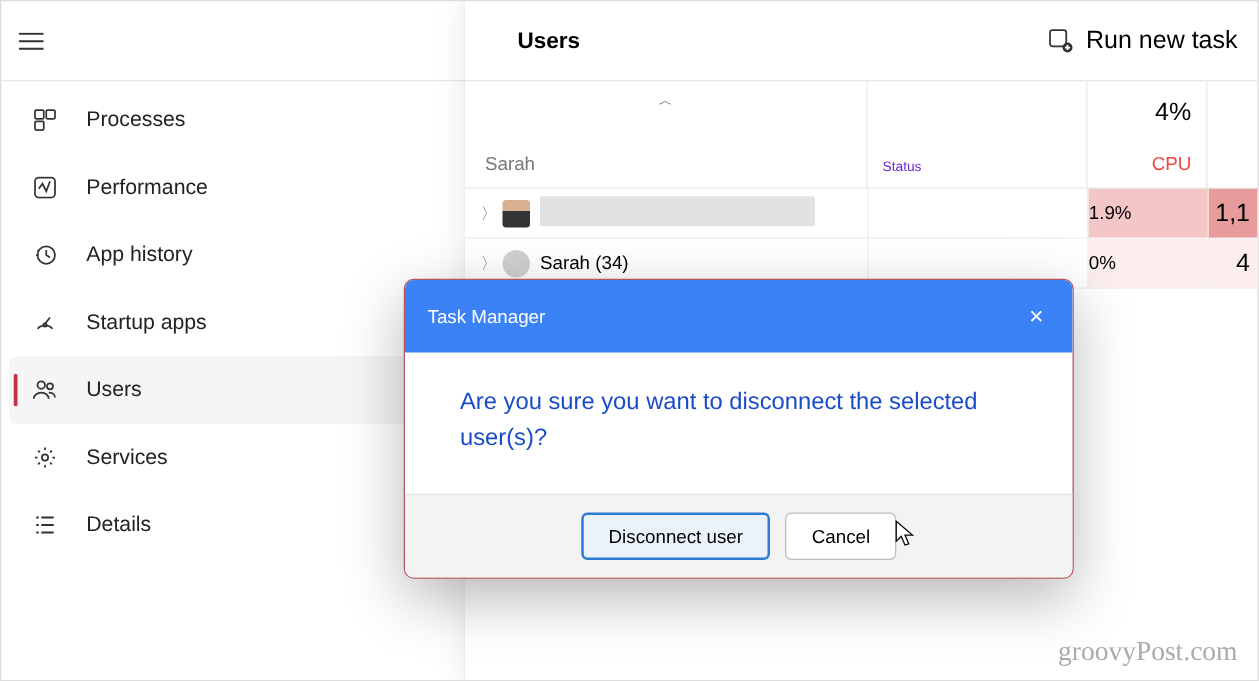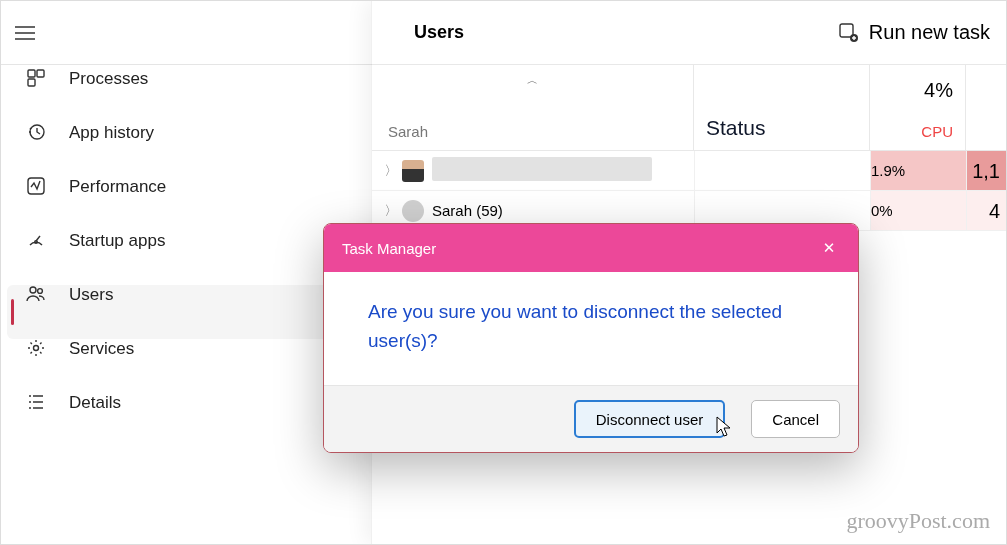--- a/index.html
+++ b/index.html
@@ -1,54 +1,54 @@
 <!DOCTYPE html>
 <html><head>
 <meta charset="utf-8">
 <style>
 *{box-sizing:border-box;margin:0;padding:0;font-family:"Segoe UI",sans-serif}
 body{width:1007px;height:545px;overflow:hidden;background:#fff;position:relative;border:1px solid #ddd}
 .topbar{height:64px;display:flex;align-items:center;border-bottom:1px solid #e5e5e5}
 .hamburger{width:48px;display:flex;align-items:center;justify-content:center;cursor:pointer}
 .sidebar{width:370px;float:left;height:481px;padding-top:4px}
-.nav-item{display:flex;align-items:flex-start;height:54px;padding-left:24px;gap:22px;cursor:pointer;font-size:17px;color:#222;position:relative}
+.nav-item{display:flex;align-items:center;height:54px;padding-left:24px;gap:22px;cursor:pointer;font-size:17px;color:#222;position:relative}
 .nav-item.active::before{content:"";position:absolute;left:4px;top:14px;width:3px;height:26px;background:#c4314b;border-radius:2px}
 .nav-item.active{background:#f5f5f5;border-radius:6px;margin:0 6px;padding-left:18px}
 .nav-icon{width:22px;display:flex;align-items:center;justify-content:center}
 .main{position:absolute;left:370px;top:0;right:0;height:100%;border-left:1px solid rgba(0,0,0,0.06);box-shadow:-6px 0 20px rgba(0,0,0,0.06)}
 .main-header{height:64px;display:flex;align-items:center;justify-content:space-between;padding:0 16px 0 42px;border-bottom:1px solid #e8e8e8}
 .main-title{font-size:18px;font-weight:600}
 .run-task{display:flex;align-items:center;gap:10px;font-size:20px;cursor:pointer}
 .cols{display:flex;height:86px;border-bottom:1px solid #e8e8e8}
 .col-user{flex:1;padding:8px 16px 8px 16px;position:relative;border-right:1px solid #e8e8e8}
 .col-user .sort{position:absolute;top:8px;left:50%;transform:translateX(-50%);font-size:11px;color:#666}
 .col-user .lbl{position:absolute;bottom:10px;left:16px;color:#777;font-size:15px}
 .col-status{width:176px;border-right:1px solid #e8e8e8;padding:8px 12px;position:relative}
-.col-status .lbl{position:absolute;bottom:10px;left:12px;color:#0f172a;font-size:21px}
+.col-status .lbl{position:absolute;bottom:10px;left:12px;color:#6d28d9;font-size:11px}
 .col-cpu{width:96px;text-align:right;padding:8px 10px;position:relative;border-right:1px solid #e8e8e8}
 .col-cpu .val{font-size:20px;font-weight:400;position:absolute;top:14px;right:12px}
 .col-cpu .lbl{position:absolute;bottom:10px;right:12px;color:#ef4444;font-size:15px}
 .col-mem{width:40px}
 .row{display:flex;height:40px;align-items:center;border-bottom:1px solid #f0f0f0}
 .row .expand{width:30px;text-align:center;color:#777;cursor:pointer;font-size:13px;padding-left:8px}
 .row .avatar{width:22px;height:22px;border-radius:3px;margin-right:8px;background:#ccc;display:inline-block}
 .row .name{flex:1;font-size:15px}
 .row.selected .name-box{background:#e2e2e2;height:24px;width:220px;border-radius:2px}
 .row .status-cell{width:176px;border-left:1px solid #f0f0f0;height:100%}
 .row .cpu-cell{width:96px;text-align:left;padding-right:12px;font-size:15px;height:100%;line-height:40px;border-left:1px solid #f0f0f0}
 .row .mem-cell{width:40px;text-align:right;padding-right:6px;font-size:20px;height:100%;line-height:40px;border-left:1px solid #f0f0f0}
 .row.r1 .cpu-cell{background:#f5c6c6}
 .row.r1 .mem-cell{background:#e89b9b}
 .row.r2 .cpu-cell{background:#fdeeee}
 .row.r2 .mem-cell{background:#fdeeee}
 .dialog{position:absolute;left:322px;top:222px;width:536px;background:#fff;border-radius:8px;box-shadow:0 16px 48px rgba(0,0,0,0.28);overflow:hidden;border:1px solid #b5555f}
-.dlg-title{background:#ec4899;color:#fff;height:48px;display:flex;align-items:center;justify-content:space-between;padding:0 14px 0 18px;font-size:15px}
+.dlg-title{background:#3b82f6;color:#fff;height:58px;display:flex;align-items:center;justify-content:space-between;padding:0 14px 0 18px;font-size:15px}
 .dlg-close{cursor:pointer;font-size:15px;width:30px;text-align:center}
 .dlg-body{padding:26px 28px 30px 44px;font-size:19px;color:#1a4bc9;line-height:1.5}
-.dlg-foot{background:#f3f3f3;padding:14px 18px;display:flex;justify-content:flex-end;gap:26px;border-top:1px solid #e5e5e5}
+.dlg-foot{background:#f3f3f3;padding:14px 18px;display:flex;justify-content:center;gap:12px;border-top:1px solid #e5e5e5}
 .btn{height:38px;padding:0 20px;font-size:15px;border-radius:5px;border:1px solid #bbb;background:#fff;cursor:pointer}
 .btn.primary{border:2px solid #2b7cd3;background:#eaf3fb}
 .cursor{position:absolute;left:715px;top:415px;pointer-events:none}
 .watermark{position:absolute;right:16px;bottom:10px;font-family:Georgia,serif;font-size:22px;color:#aaa;}
 svg{display:block}
 </style>
 </head>
 <body>
 
 <div class="topbar">
@@ -66,34 +66,34 @@
           <rect x="1" y="1" width="7" height="7" rx="1"></rect>
           <rect x="10" y="1" width="7" height="7" rx="1"></rect>
           <rect x="1" y="10" width="7" height="7" rx="1"></rect>
         </svg>
       </span>
     <span>Processes</span>
   </div>
   <div class="nav-item">
     <span class="nav-icon">
         <svg width="18" height="18" viewBox="0 0 18 18" fill="none" stroke="#333" stroke-width="1.4">
+          <rect x="1" y="1" width="16" height="16" rx="3"></rect>
+          <path d="M4 10l3-4 3 6 3-8"></path>
+        </svg>
+      </span>
+    <span>Performance</span>
+  </div>
+  <div class="nav-item">
+    <span class="nav-icon">
+        <svg width="18" height="18" viewBox="0 0 18 18" fill="none" stroke="#333" stroke-width="1.4">
           <circle cx="10" cy="9" r="7"></circle>
           <path d="M10 5v4l3 2M2 9h2M3 5l1 1"></path>
         </svg>
       </span>
     <span>App history</span>
-  </div>
-  <div class="nav-item">
-    <span class="nav-icon">
-        <svg width="18" height="18" viewBox="0 0 18 18" fill="none" stroke="#333" stroke-width="1.4">
-          <rect x="1" y="1" width="16" height="16" rx="3"></rect>
-          <path d="M4 10l3-4 3 6 3-8"></path>
-        </svg>
-      </span>
-    <span>Performance</span>
   </div>
   <div class="nav-item">
     <span class="nav-icon">
         <svg width="18" height="18" viewBox="0 0 18 18" fill="none" stroke="#333" stroke-width="1.4">
           <path d="M3 14a8 8 0 0112 0"></path>
           <path d="M9 10l4-5"></path>
           <circle cx="9" cy="11" r="1.3"></circle>
         </svg>
       </span>
     <span>Startup apps</span>
@@ -159,21 +159,21 @@
     <span class="expand">〉</span>
     <span class="avatar" style="background:linear-gradient(#d8b090 40%,#333 40%)"></span>
     <span class="name"><span class="name-box" style="display:inline-block"></span></span>
     <span class="status-cell"></span>
     <span class="cpu-cell">1.9%</span>
     <span class="mem-cell">1,1</span>
   </div>
   <div class="row r2">
     <span class="expand">〉</span>
     <span class="avatar" style="background:#d0d0d0;border-radius:50%"></span>
-    <span class="name">Sarah (59)</span>
+    <span class="name">Sarah (34)</span>
     <span class="status-cell"></span>
     <span class="cpu-cell">0%</span>
     <span class="mem-cell">4</span>
   </div>
 </div>
 
 <div class="dialog">
   <div class="dlg-title">
     <span>Task Manager</span>
     <span class="dlg-close">✕</span>

